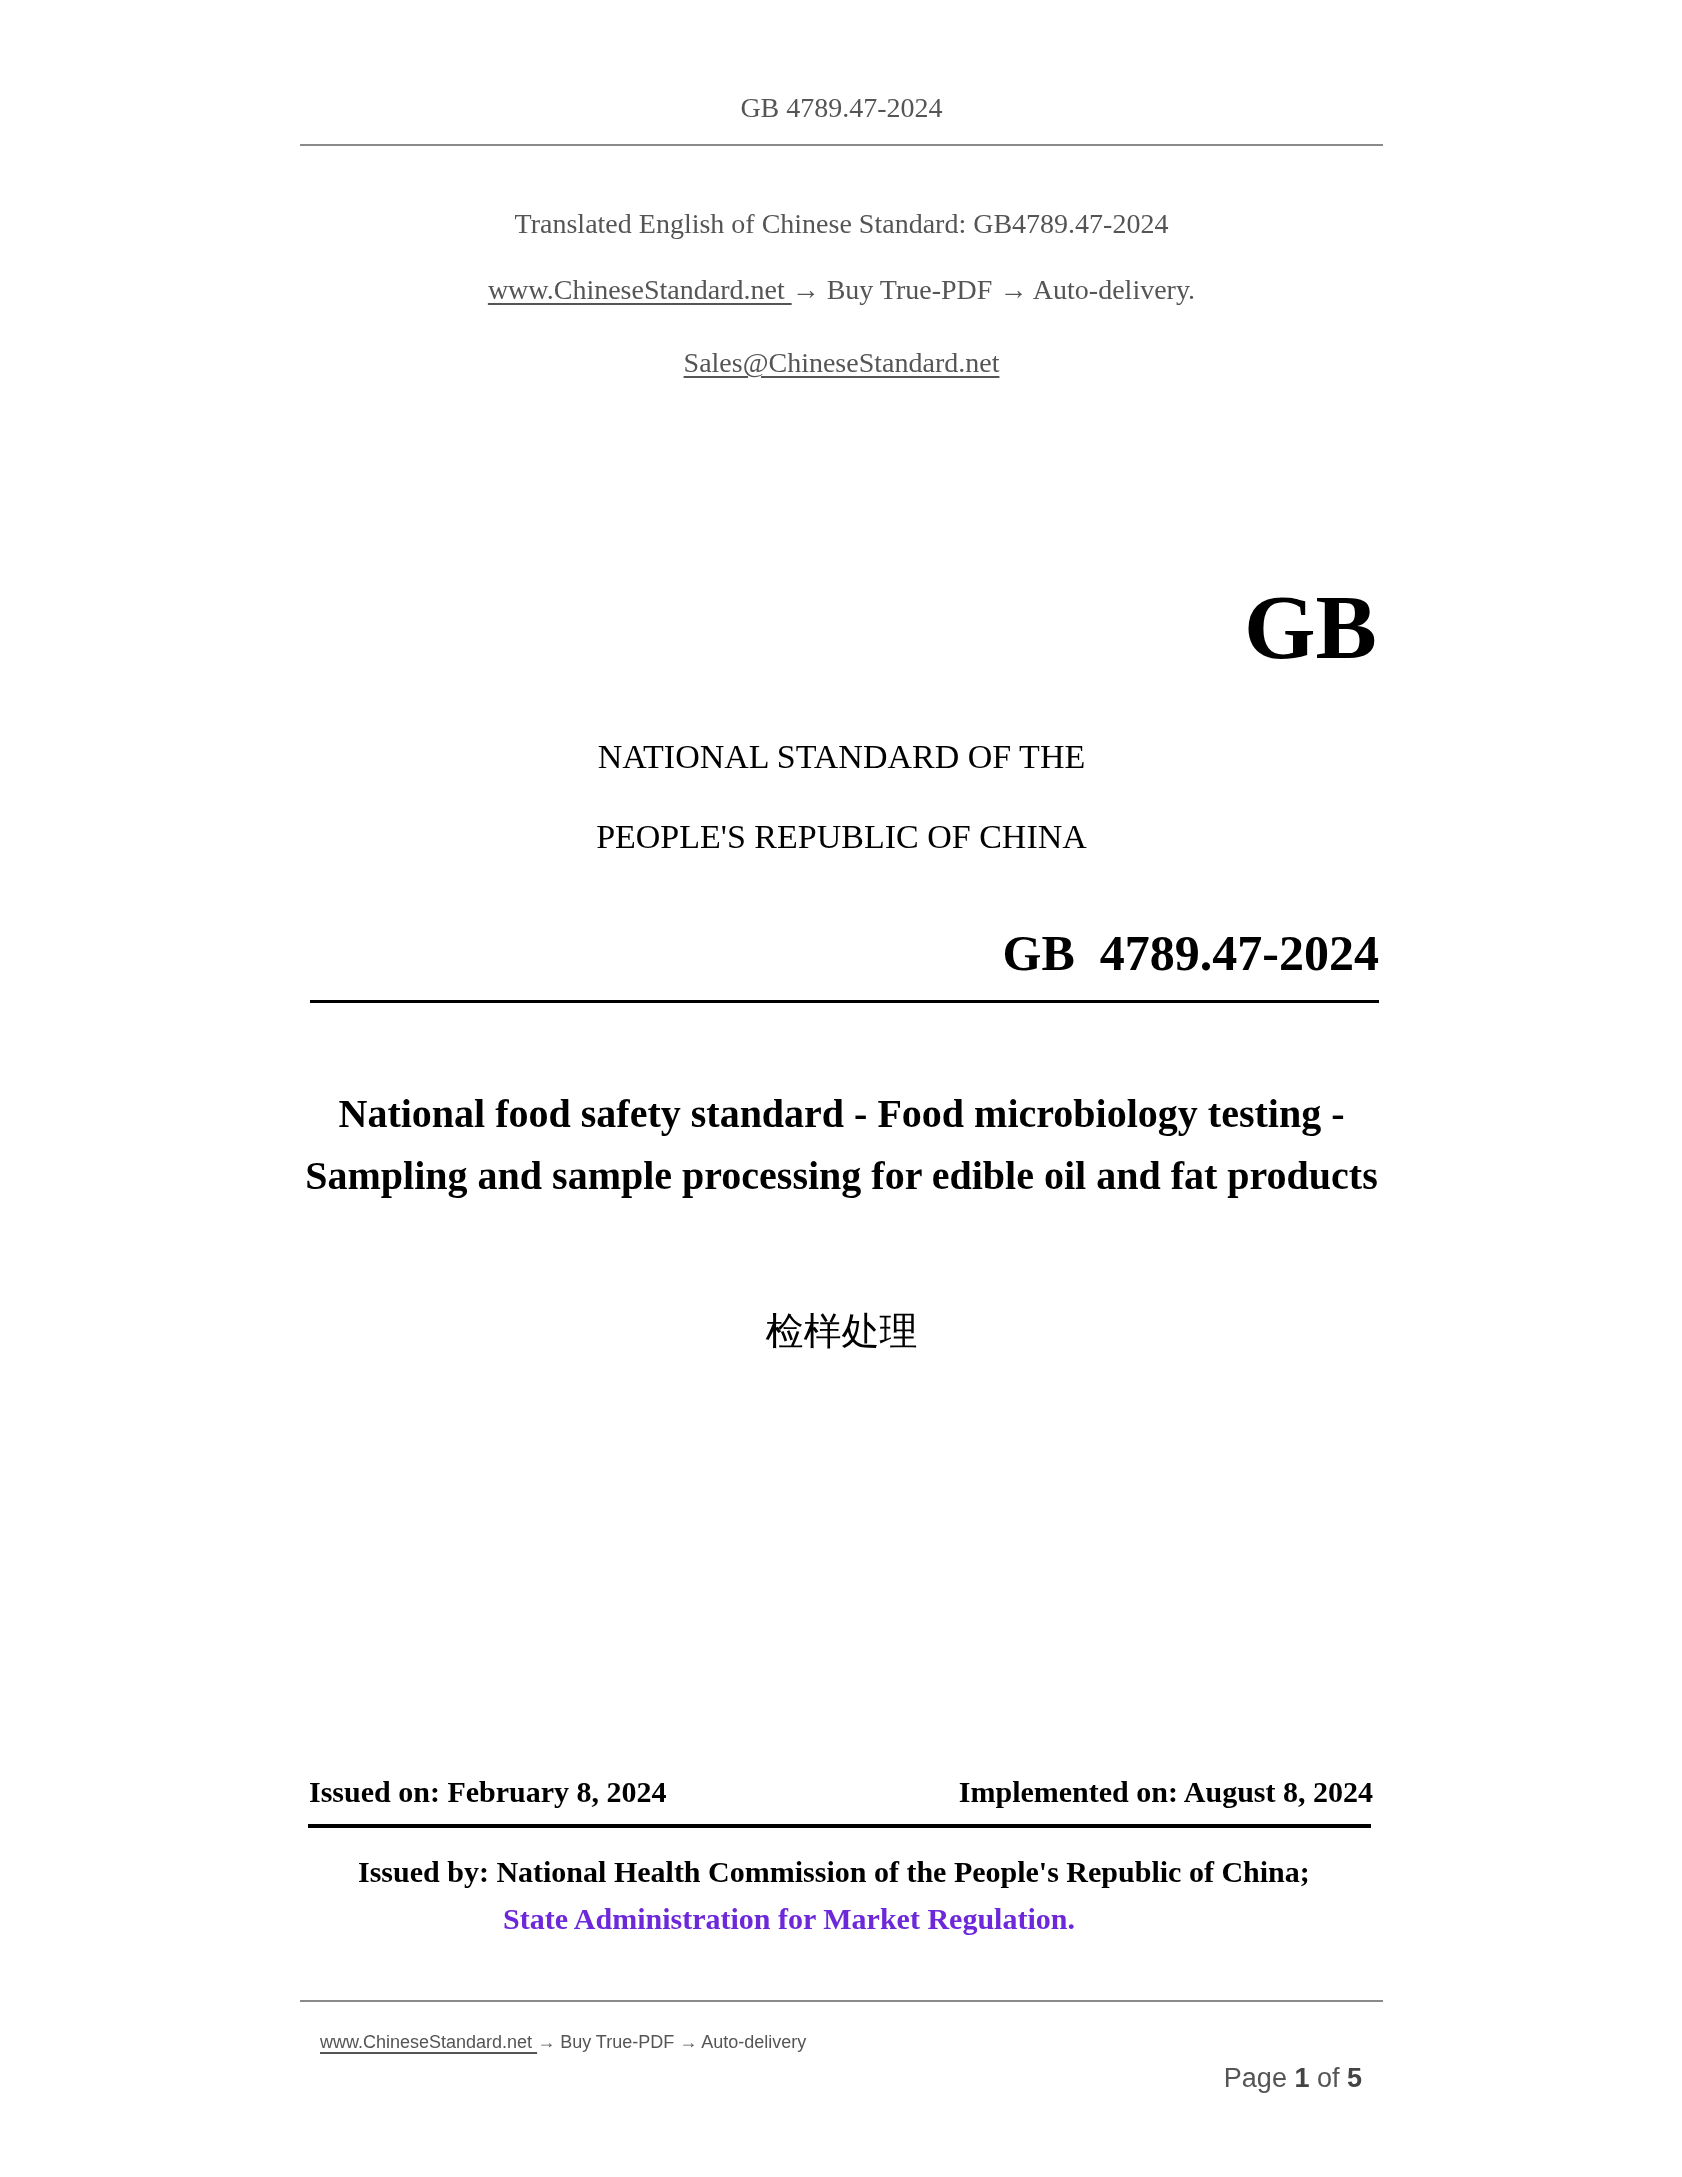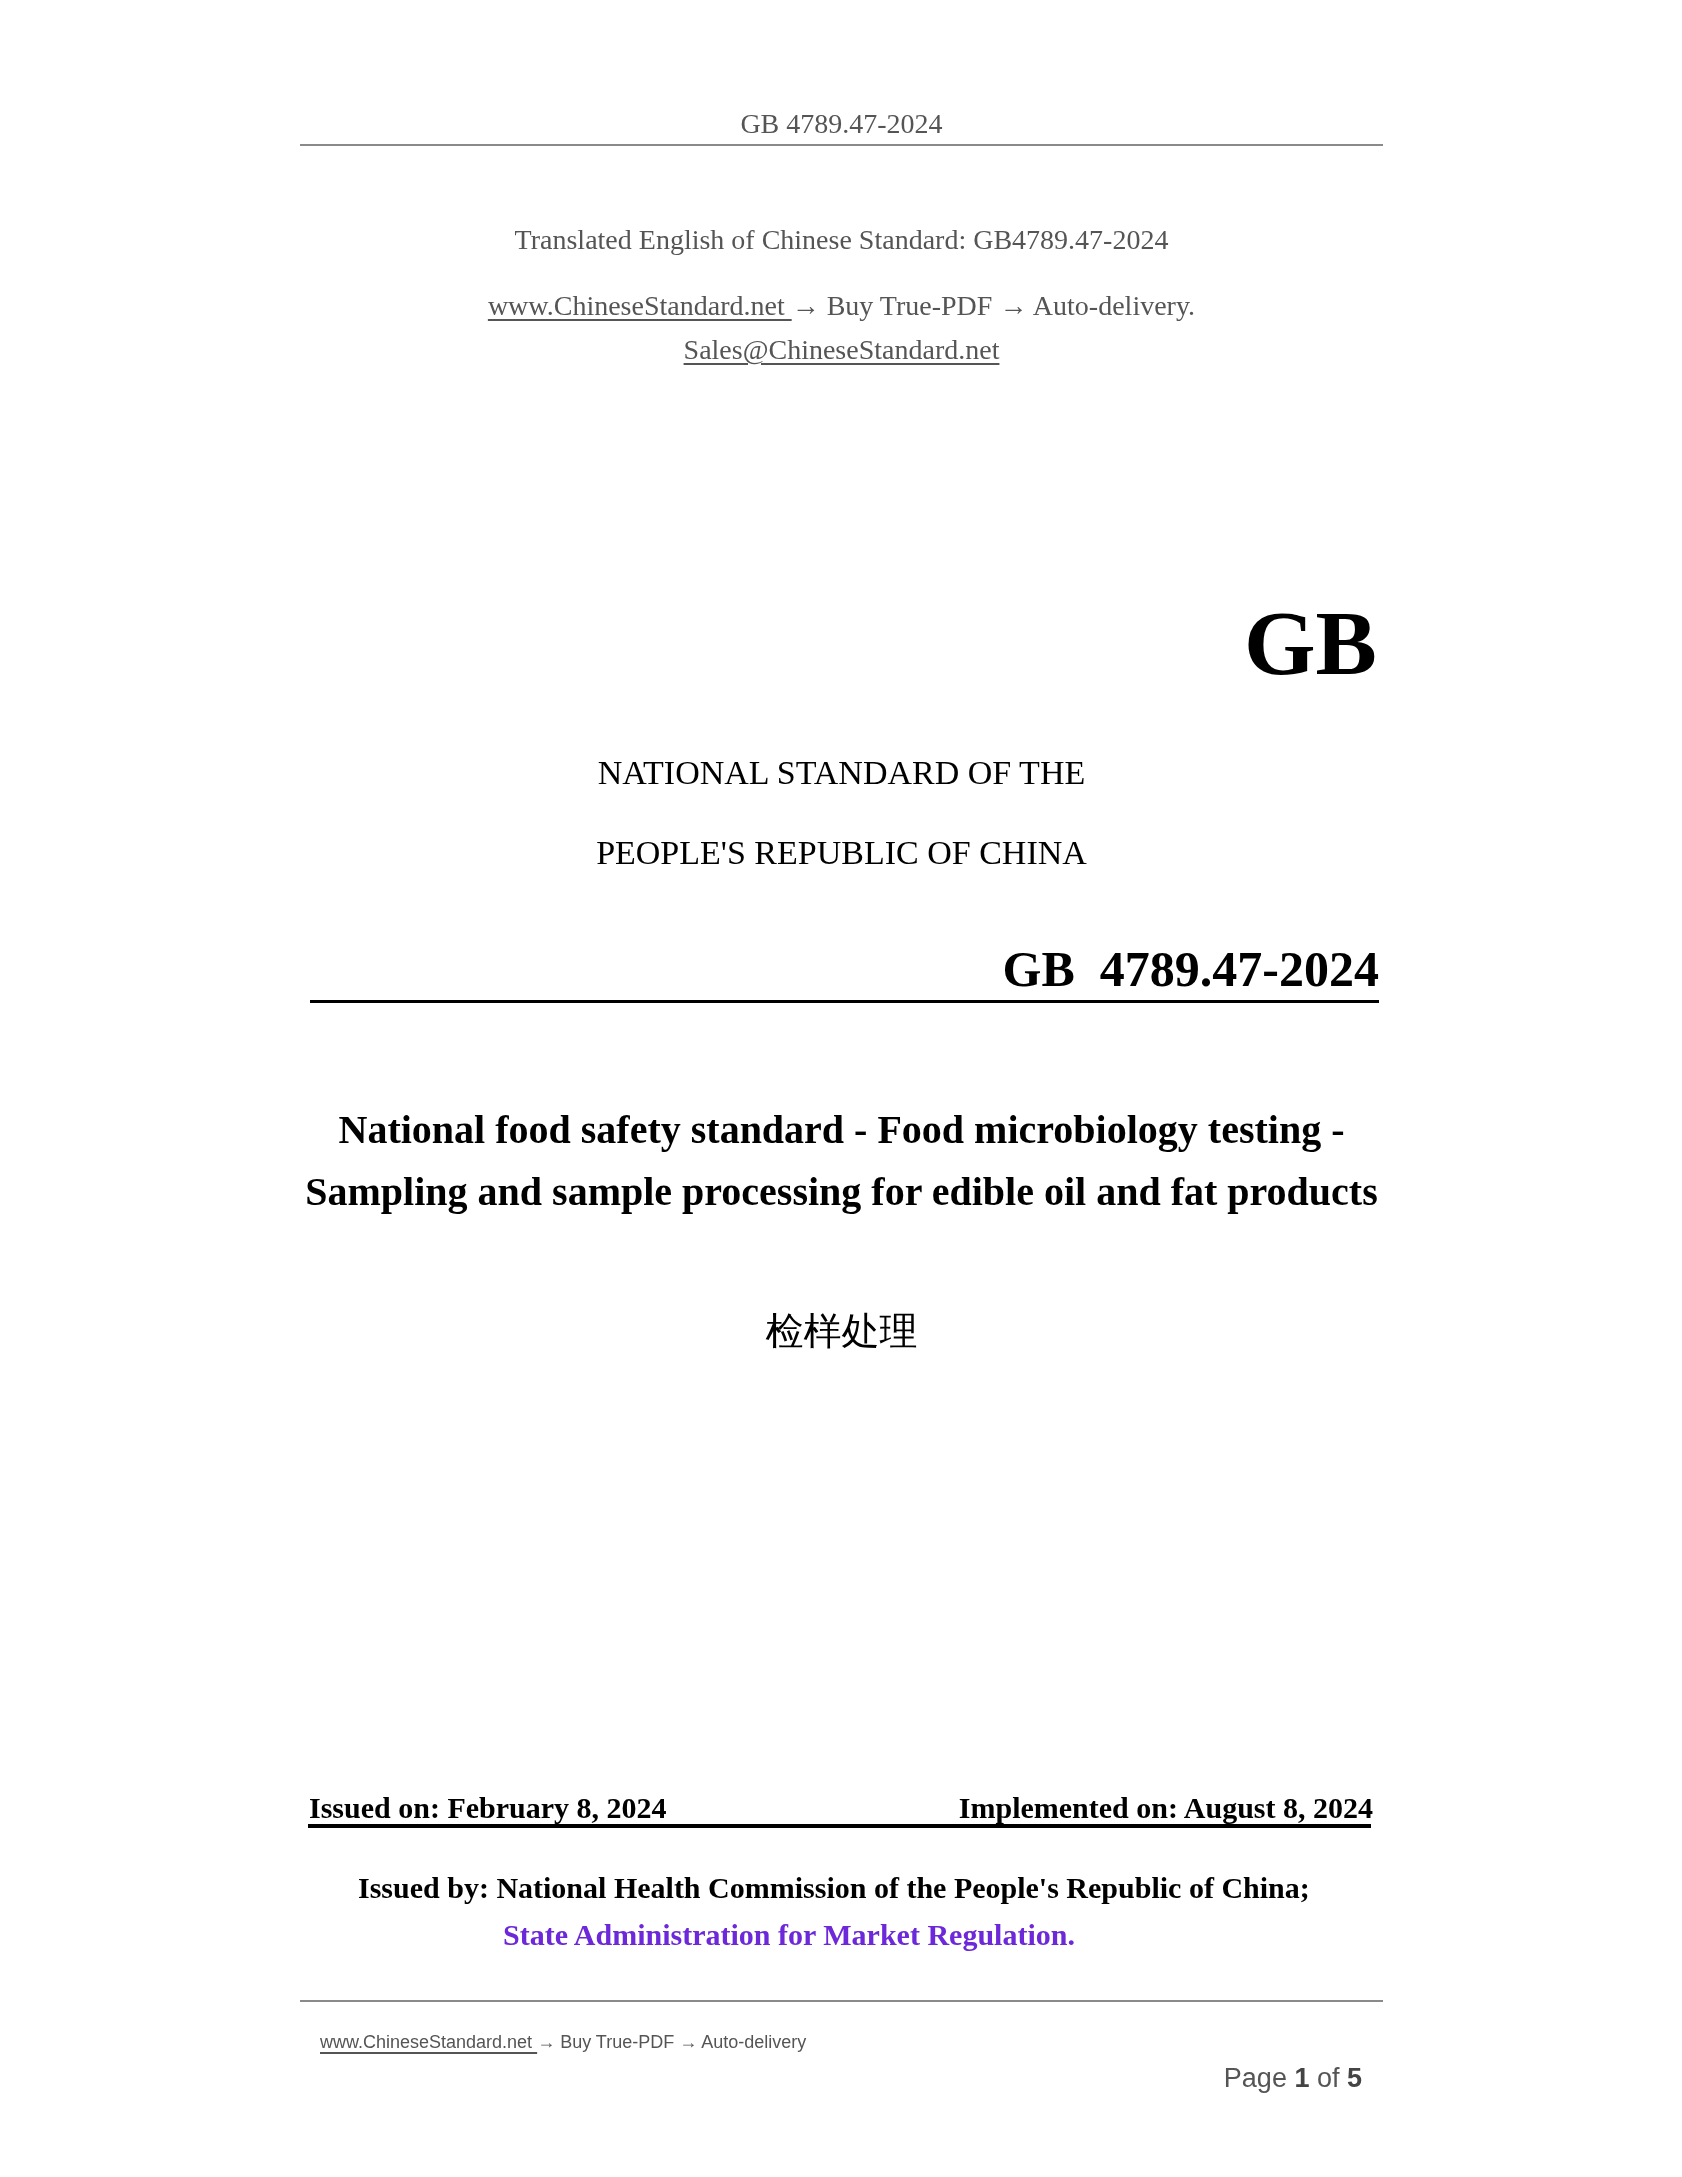--- a/index.html
+++ b/index.html
@@ -1,29 +1,29 @@
 <!DOCTYPE html>
 <html style="font-size:14px"><head>
 <meta charset="utf-8">
 <style>
   html, body { margin: 0; padding: 0; background: #ffffff; }
   body { width: 1683px; height: 2177px; position: relative; overflow: hidden; }
   .abs { position: absolute; white-space: nowrap; }
-  .serif { font-family: "Liberation Serif", "DejaVu Serif", serif; margin-top: 16px; }
+  .serif { font-family: "Liberation Serif", "DejaVu Serif", serif; }
   .sans { font-family: "Liberation Sans", "DejaVu Sans", sans-serif; }
   .cn { font-family: "DejaVu Sans", "Liberation Sans", sans-serif; }
   .gray { color: #555555; }
   .center { left: 0; width: 1683px; text-align: center; }
 
   #running-header { top: 90px; font-size: 28px; line-height: 35px; }
   #header-rule { left: 300px; width: 1083px; top: 144px; height: 1.7px; background: #8a8a8a; }
 
   #translated-line { top: 206px; font-size: 28px; line-height: 35px; }
   #promo-line { top: 272px; font-size: 28px; line-height: 35px; }
-  #sales-line { top: 316px; font-size: 28px; line-height: 35px; }
+  #sales-line { top: 345px; font-size: 28px; line-height: 35px; }
   .link { text-decoration: underline; text-decoration-thickness: 1.7px; text-underline-offset: 3.5px; color: #555555; }
 
   #gb-logo { right: 306px; top: 575px; font-size: 92px; line-height: 104px; font-weight: bold; color: #000; }
 
   #national-line1 { top: 737px; font-size: 34px; line-height: 40px; color: #000; }
   #national-line2 { top: 817px; font-size: 34px; line-height: 40px; color: #000; }
 
   #standard-number { right: 304px; top: 925px; font-size: 50px; line-height: 57px; font-weight: bold; color: #000; }
   #standard-rule { left: 310px; width: 1069px; top: 1000px; height: 2.6px; background: #000; }
 

